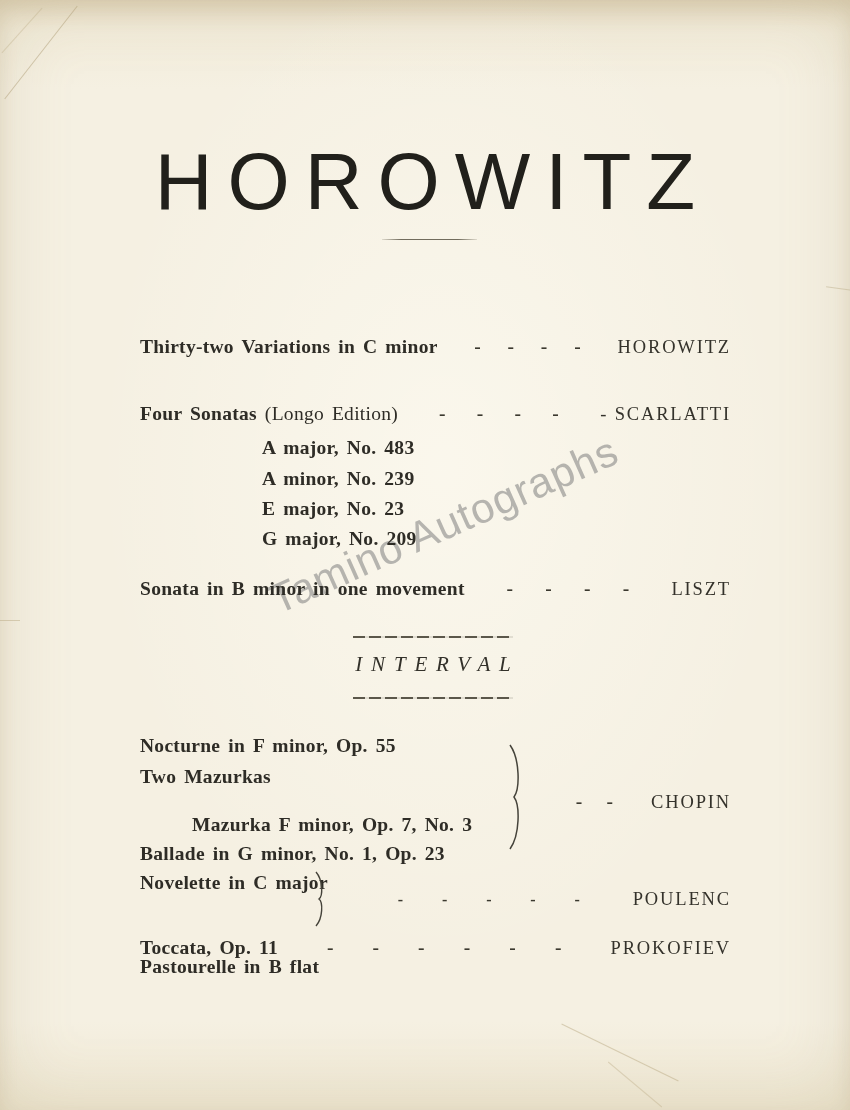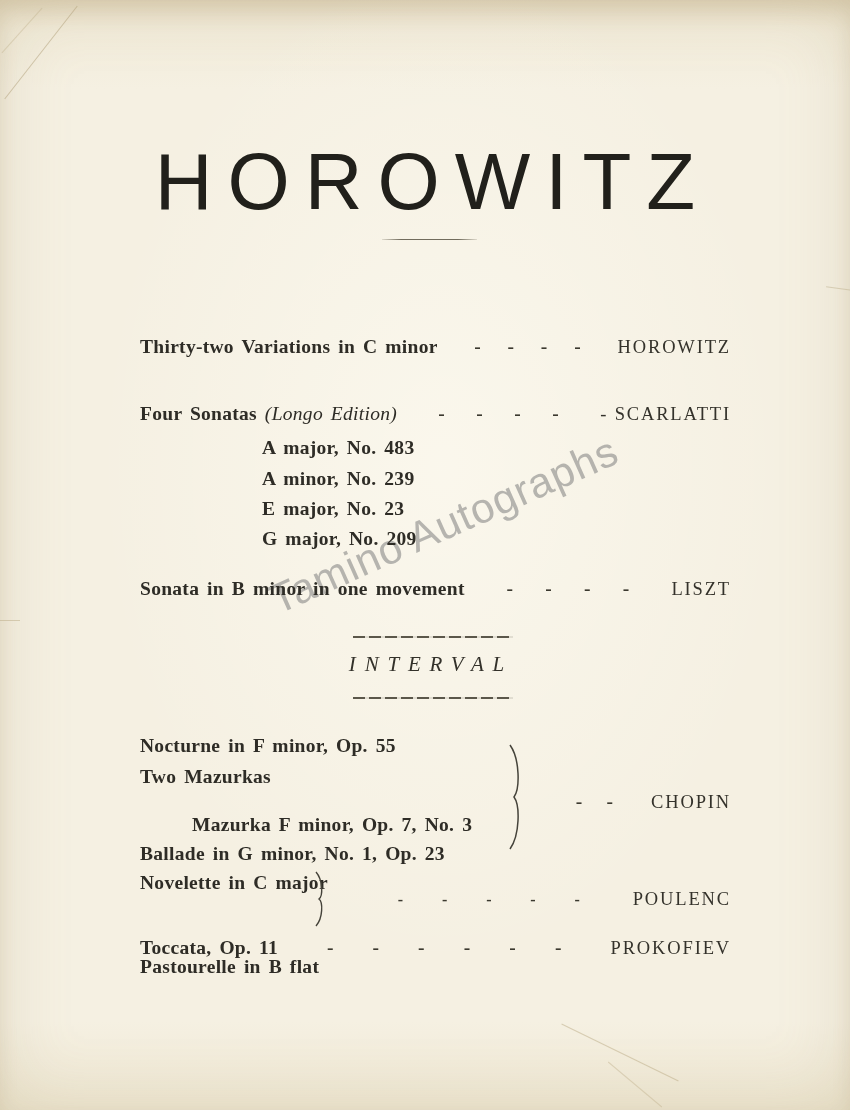--- a/index.html
+++ b/index.html
@@ -35,30 +35,30 @@
     font-size:37px; letter-spacing:2px; color:#282722;
   }
 
   .line{position:absolute; left:140px; right:119px; display:flex; align-items:baseline;
     font-size:19.5px; font-weight:bold; letter-spacing:0.015em; white-space:nowrap;}
   .line .piece{word-spacing:0.14em;}
   .leaders{flex:1; display:flex; justify-content:space-evenly; align-items:baseline;
     padding:0 10px; font-weight:bold; color:#3b392f;}
   .leaders span{display:inline-block;}
   .composer{font-weight:normal; font-size:18.5px; letter-spacing:0.1em; color:#34322b;}
-  .edition{font-style:italic; font-weight:normal;}
+  .edition{font-weight:normal;}
 
   .solo{position:absolute; font-size:19.5px; font-weight:bold; letter-spacing:0.015em;
     word-spacing:0.14em; white-space:nowrap;}
   .sub{left:262px;}
   .sub2{left:192px;}
 
   .interval-rule{position:absolute; left:353px; width:160px; height:2px;
     background:repeating-linear-gradient(90deg,#5b574a 0px,#5b574a 12px,rgba(91,87,74,0.15) 12px,rgba(91,87,74,0.15) 16px);}
-  .interval-label{position:absolute; top:652px; left:340px; width:186px; text-align:left;
+  .interval-label{position:absolute; top:652px; left:340px; width:186px; text-align:center;
     font-style:italic; font-size:21px; letter-spacing:0.42em; text-indent:0.42em; color:#33312a;}
 
   .brace-svg{position:absolute;}
   .group-composer{position:absolute; right:119px; display:flex; align-items:baseline;}
   .group-composer .leaders{padding:0 14px;}
 
   .watermark{
     position:absolute; left:272px; top:578px; transform:rotate(-24deg); transform-origin:left center;
     font-family:"Liberation Sans","DejaVu Sans",sans-serif;
     font-size:42px; letter-spacing:1px; color:rgba(125,125,125,0.55); white-space:nowrap;

